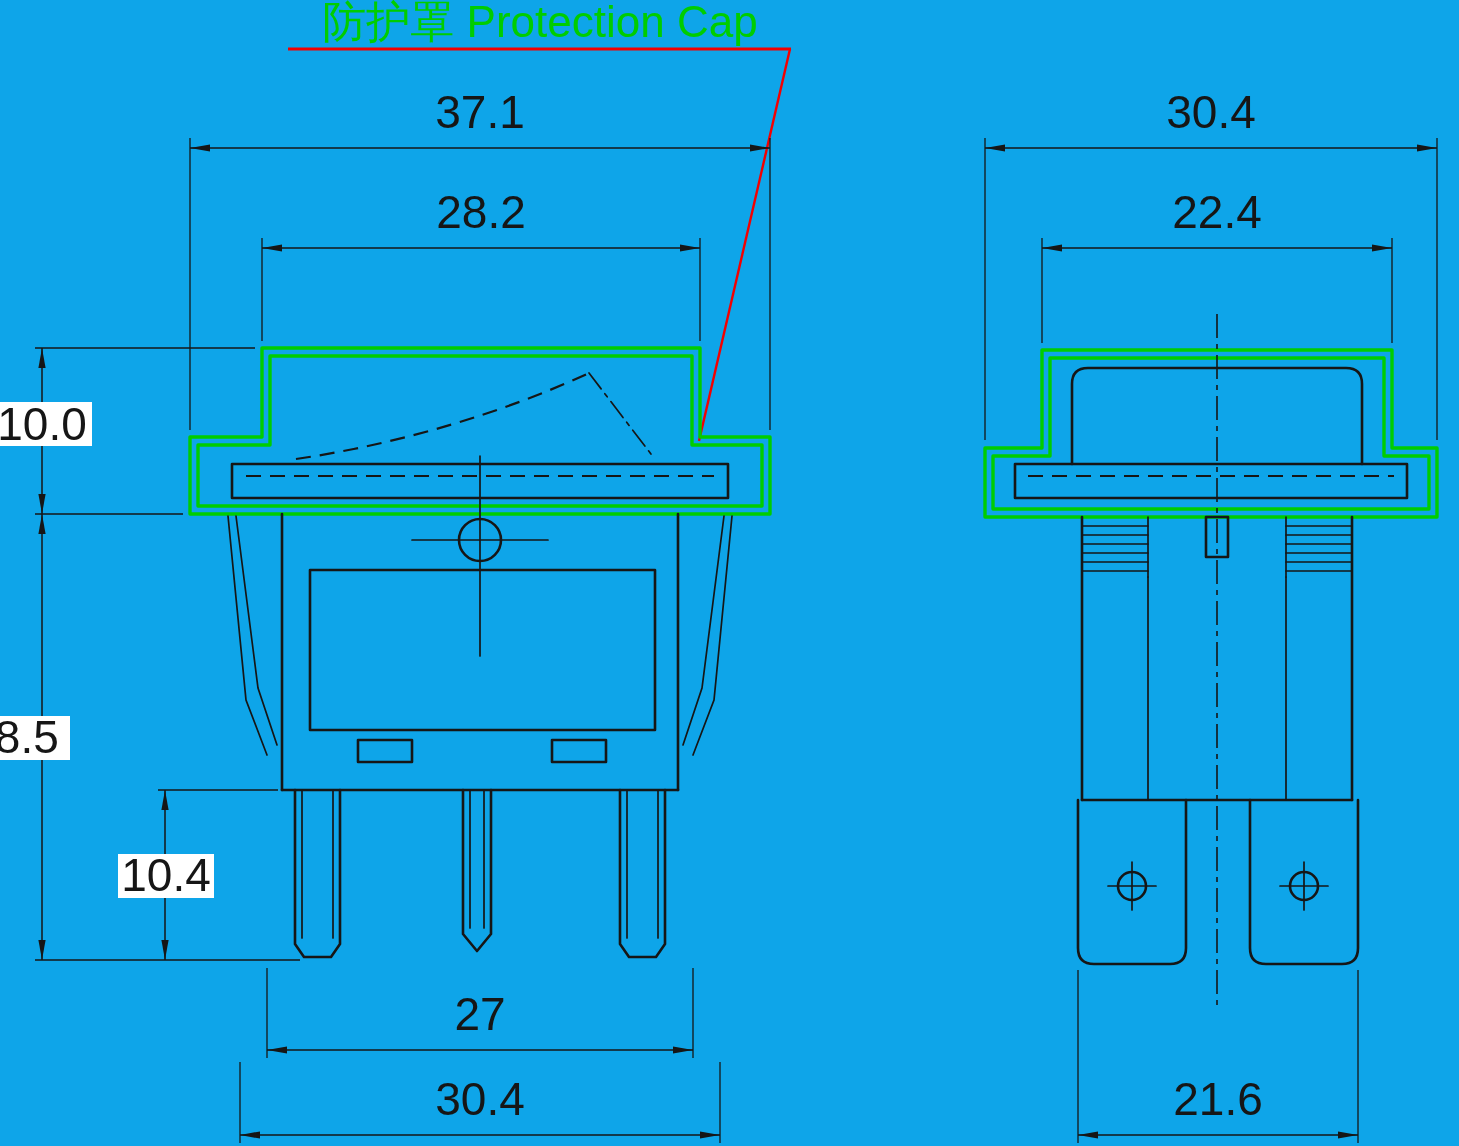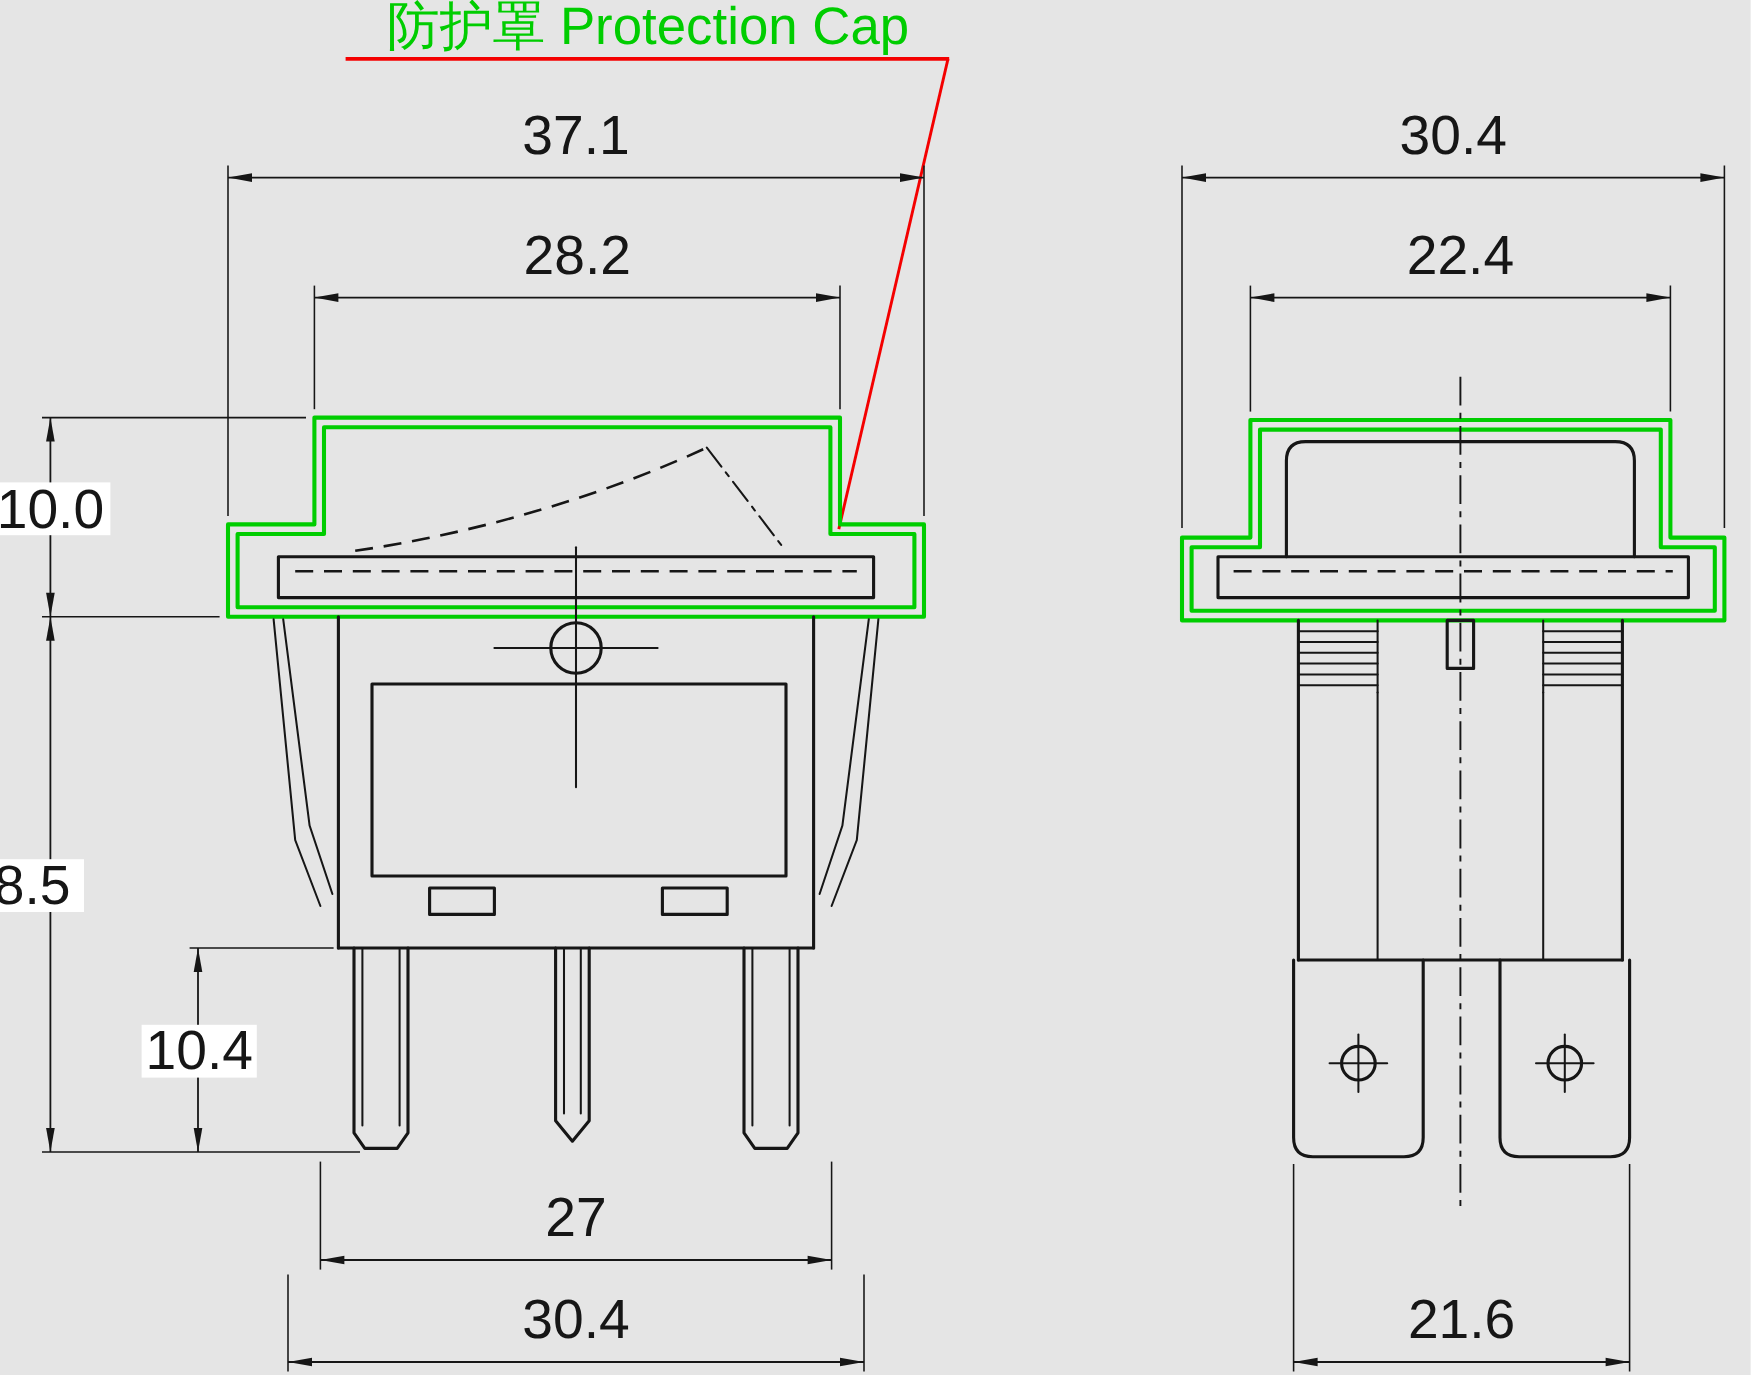--- a/index.html
+++ b/index.html
@@ -1,21 +1,21 @@
 <!DOCTYPE html>
 <html style="--green: #00cd00; --red: #f40000; --ink: #161616;"><head>
 <meta charset="utf-8">
 <style>
   :root{
     --green:#00cd00;
     --red:#f40000;
     --ink:#161616;
   }
   html,body{margin:0;padding:0;background:#ffffff;}
-  .stage{position:relative;width:1459px;height:1146px;background:#e5e5e5;overflow:hidden;}
+  .stage{position:relative;width:1459px;height:1146px;background:#0ea5e9;overflow:hidden;}
   svg{display:block;font-family:"Liberation Sans",sans-serif;}
   .solid2{stroke:var(--ink);stroke-width:2.6;fill:none;stroke-linejoin:round;stroke-linecap:round;}
   .thin{stroke:var(--ink);stroke-width:1.7;fill:none;stroke-linecap:round;}
   .ext{stroke:var(--ink);stroke-width:1.3;fill:none;}
   .dim{stroke:var(--ink);stroke-width:1.5;fill:none;}
   .dashed{stroke:var(--ink);stroke-width:2.2;fill:none;stroke-dasharray:15 9;}
   .dashdot{stroke:var(--ink);stroke-width:1.6;fill:none;stroke-dasharray:24 6 5 6;}
   .greenline{stroke:var(--green);stroke-width:3.4;fill:none;stroke-linejoin:round;}
   .redline{stroke:var(--red);fill:none;}
   text.dimtext{font-size:46px;fill:var(--ink);text-anchor:middle;}

